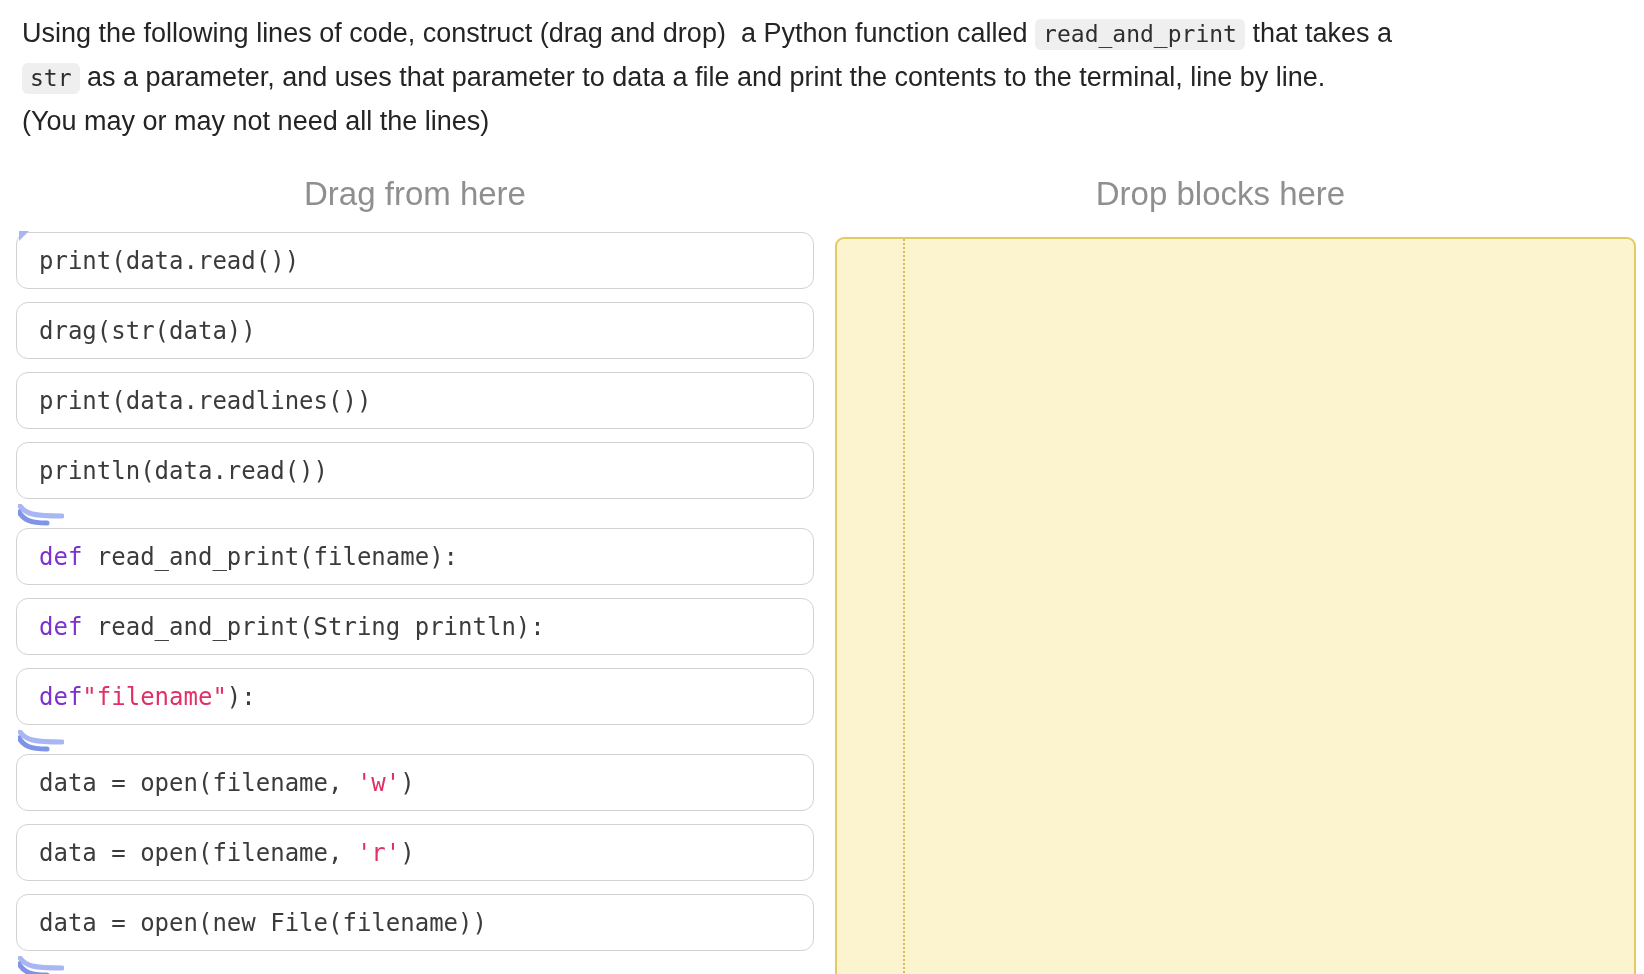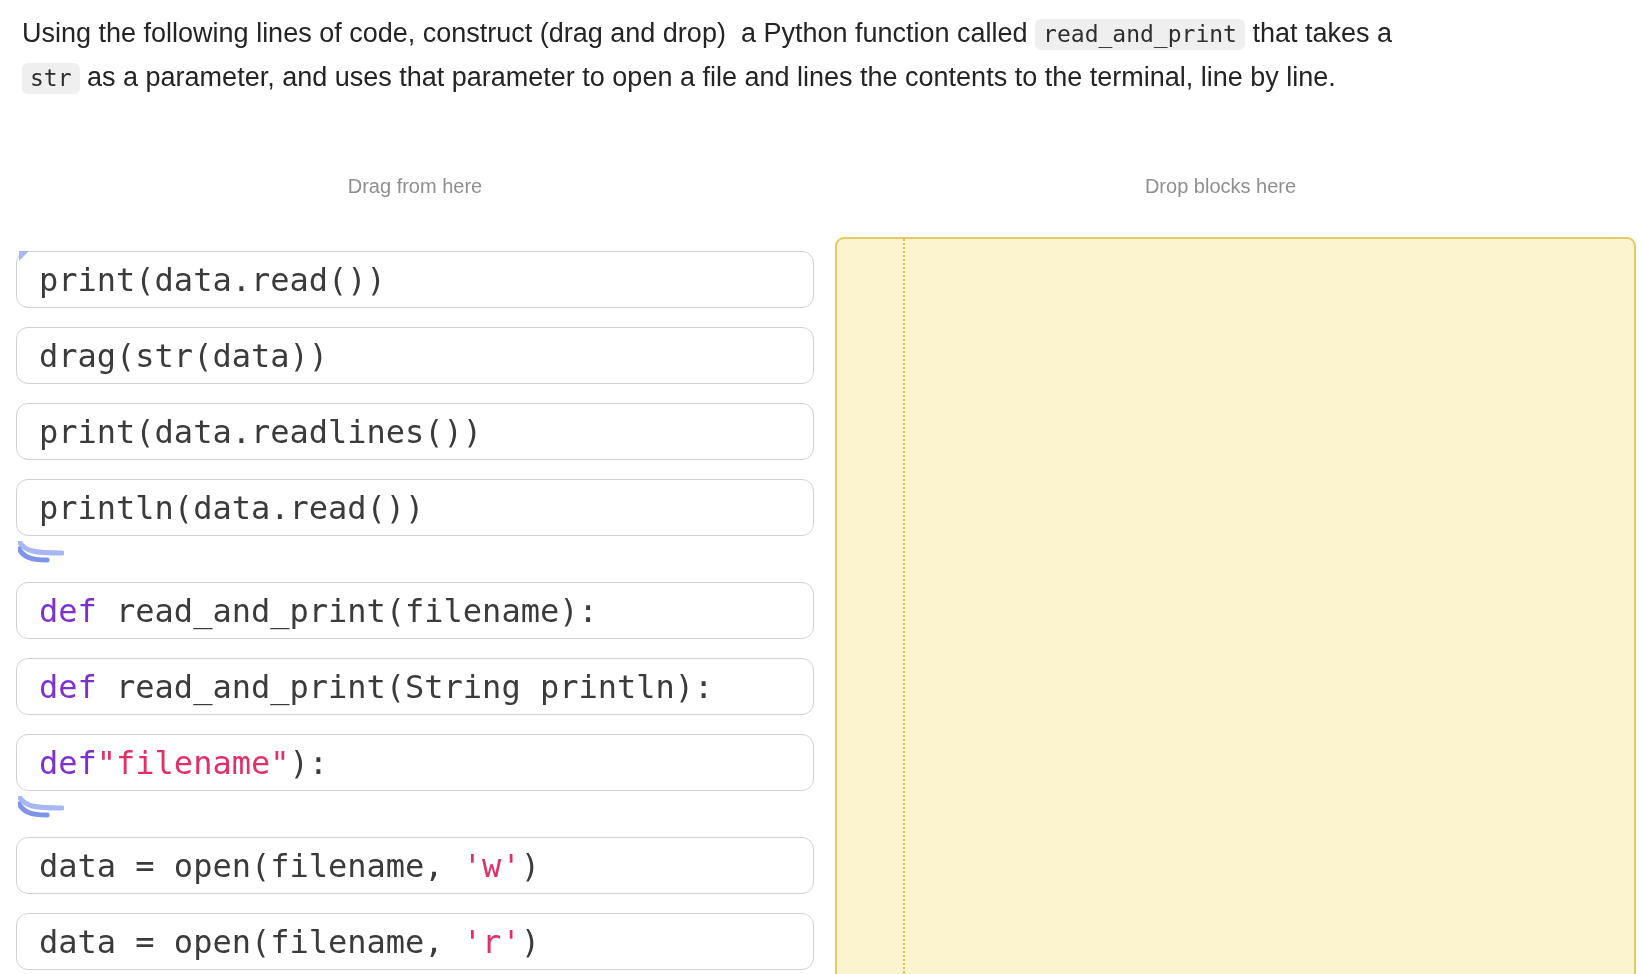--- a/index.html
+++ b/index.html
@@ -29,21 +29,21 @@
     background: var(--chip-bg);
     border-radius: 6px;
     padding: 2px 8px 3px 8px;
     color: #2e2e2e;
   }
   
   .col-header {
     position: absolute;
     top: 175px;
     text-align: center;
-    font-size: 20px;
+    font-size: 33px;
     color: var(--header-text);
   }
   .col-header.source { left: 16px;  width: 798px; }
   .col-header.target { left: 820px; width: 801px; }
   
   .source-list {
     position: absolute;
     left: 16px;
     top: 232px;
     width: 798px;
@@ -51,26 +51,25 @@
   .code-block {
     position: relative;
     height: 57px;
     background: #ffffff;
     border: 1px solid var(--block-border);
     border-radius: 12px;
     display: flex;
     align-items: center;
     padding: 0 22px;
     font-family: "DejaVu Sans Mono", monospace;
-    font-size: 32px;
+    font-size: 24px;
     color: var(--code-text);
     margin-bottom: 13px;
     white-space: pre;
     cursor: grab;
-    margin-top: 19px;
   }
   .tok-kw  { color: var(--keyword); }
   .tok-str { color: var(--string); }
   .group-marker {
     height: 22px;
     margin: -8px 0 2px 2px;
     line-height: 0;
   }
   .corner-marker {
     position: absolute;
@@ -99,21 +98,22 @@
     border-left: 2px dotted var(--drop-guide);
   }
 </style>
 </head>
 <body>
 
 <div class="page">
 
   <div class="question">
       <div class="q-line"><span>Using the following lines of code, construct (drag and drop)  a Python function called </span><code class="chip">read_and_print</code><span> that takes a</span></div>
-      <div class="q-line"><code class="chip">str</code><span> as a parameter, and uses that parameter to open a file and lines the contents to the terminal, line by line.</span></div>
+      <div class="q-line"><code class="chip">str</code><span> as a parameter, and uses that parameter to data a file and print the contents to the terminal, line by line.</span></div>
+      <div class="q-line"><span>(You may or may not need all the lines)</span></div>
     </div>
 
   <div class="col-header source">Drag from here</div>
 
   <div class="col-header target">Drop blocks here</div>
 
   <div class="source-list">
       <div class="code-block"><span class="tok-plain">print(data.read())</span><span class="corner-marker"><svg width="10" height="10" viewBox="0 0 10 10" xmlns="http://www.w3.org/2000/svg">
             <polygon points="0,0 10,0 0,10" fill="#a9b6f4"></polygon>
           </svg></span></div>
@@ -126,20 +126,21 @@
         </svg></div>
       <div class="code-block"><span class="tok-kw">def</span><span class="tok-plain"> read_and_print(filename):</span></div>
       <div class="code-block"><span class="tok-kw">def</span><span class="tok-plain"> read_and_print(String println):</span></div>
       <div class="code-block"><span class="tok-kw">def</span><span class="tok-str">"filename"</span><span class="tok-plain">):</span></div>
       <div class="group-marker"><svg width="46" height="22" viewBox="0 0 46 22" xmlns="http://www.w3.org/2000/svg">
           <path d="M2 2 C 8 10, 15 12, 44 12" fill="none" stroke="#a9b6f4" stroke-width="5" stroke-linecap="round"></path>
           <path d="M1 8 C 6 16, 12 19, 29 19" fill="none" stroke="#7f93e9" stroke-width="5" stroke-linecap="round"></path>
         </svg></div>
       <div class="code-block"><span class="tok-plain">data = open(filename, </span><span class="tok-str">'w'</span><span class="tok-plain">)</span></div>
       <div class="code-block"><span class="tok-plain">data = open(filename, </span><span class="tok-str">'r'</span><span class="tok-plain">)</span></div>
+      <div class="code-block"><span class="tok-plain">data = open(new File(filename))</span></div>
       <div class="group-marker"><svg width="46" height="22" viewBox="0 0 46 22" xmlns="http://www.w3.org/2000/svg">
           <path d="M2 2 C 8 10, 15 12, 44 12" fill="none" stroke="#a9b6f4" stroke-width="5" stroke-linecap="round"></path>
           <path d="M1 8 C 6 16, 12 19, 29 19" fill="none" stroke="#7f93e9" stroke-width="5" stroke-linecap="round"></path>
         </svg></div>
     </div>
 
   <div class="drop-zone">
     <div class="indent-guide"></div>
   </div>
 

